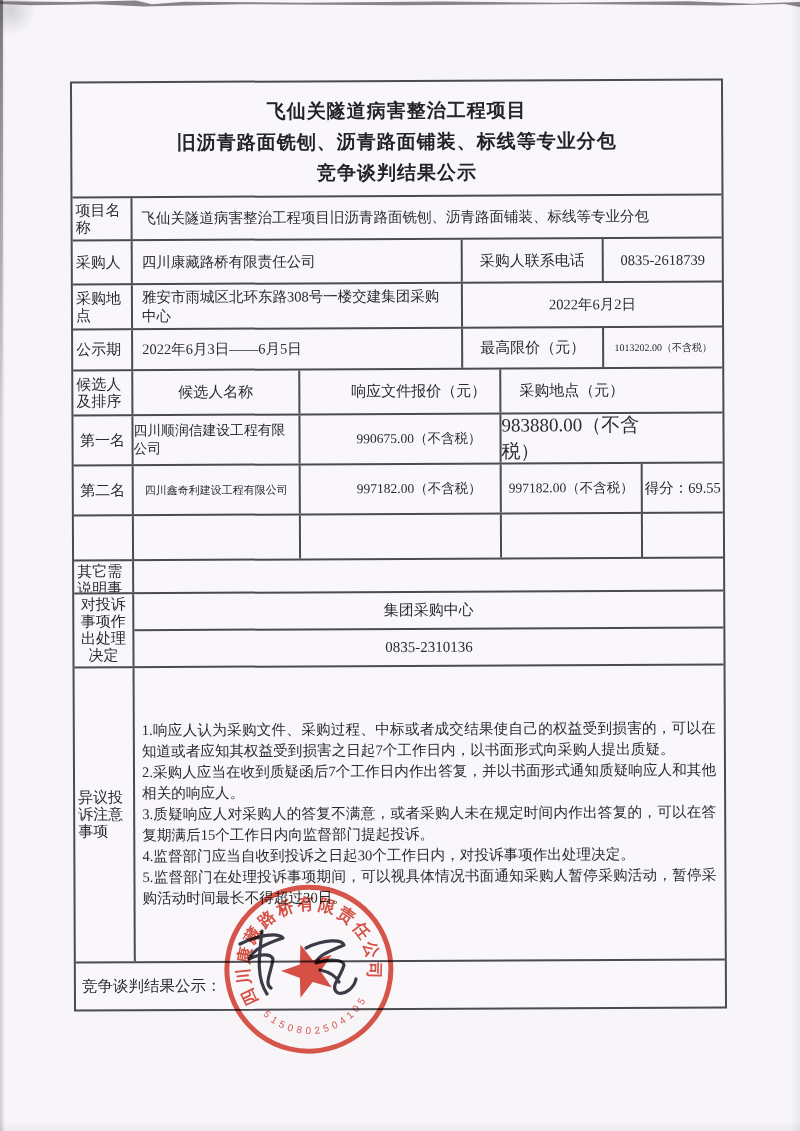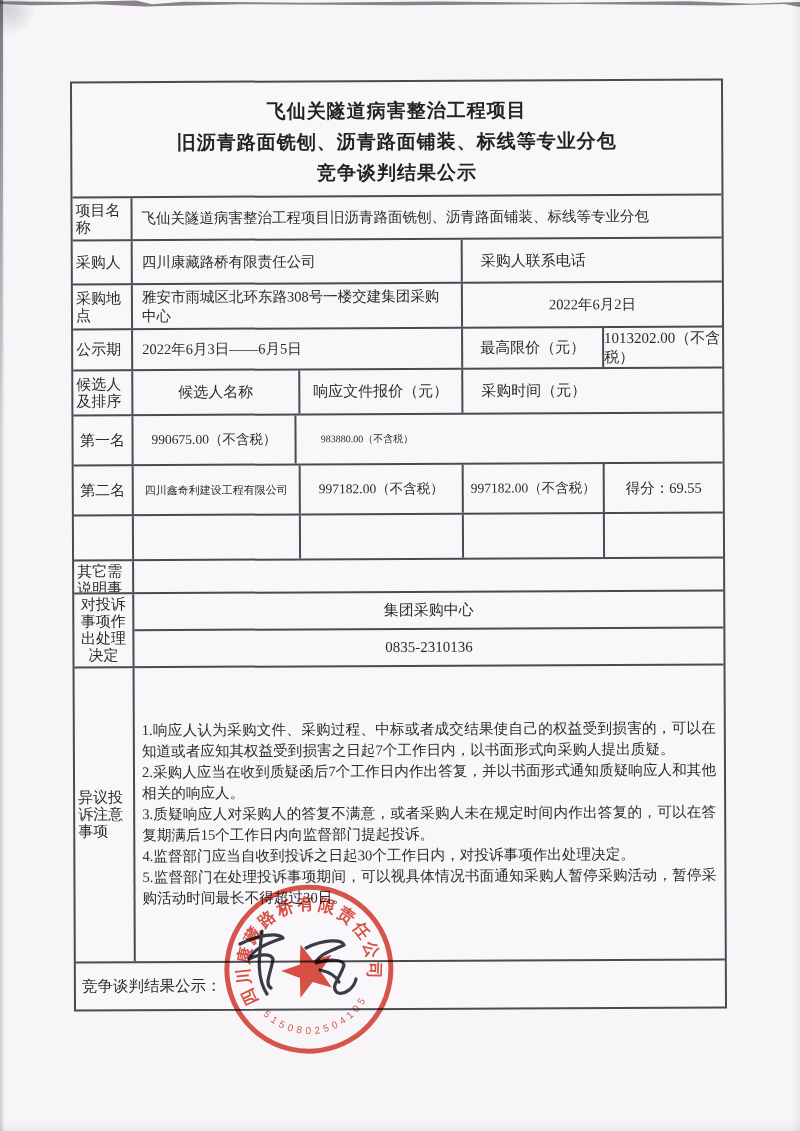--- a/index.html
+++ b/index.html
@@ -50,21 +50,21 @@
   }
 
   .h43{height:43px;} .h44{height:44px;} .h45{height:45px;} .h41{height:41px;}
   .h50{height:50px;} .h33{height:33px;} .h74{height:74px;} .h295{height:295px;}
   .h46{height:46px;}
 
   .val{font-size:14.5px;padding:2px 9px;}
   .num{font-size:14.5px;}
 
   .c-name{width:167px;flex:none;}
-  .c-p1{width:163px;flex:none;}
+  .c-p1{width:163px;flex:none;margin-left:38px;}
   .c-p2{width:141px;flex:none;}
   .c-wide{width:330px;flex:none;}
   .hdr{font-size:15px;}
 
   .sup-col{flex:1;display:flex;flex-direction:column;}
   .sup-sub{flex:1;display:flex;align-items:center;justify-content:center;font-size:15px;}
   .sup-sub:first-child{border-bottom:2px solid #4b4b50;}
   .sup-lab{align-items:center;text-align:center;justify-content:center;}
 
   .objection-text{
@@ -103,46 +103,48 @@
 
   <div class="row h43">
     <div class="cell lab">项目名称</div>
     <div class="cell flex1 left val">飞仙关隧道病害整治工程项目旧沥青路面铣刨、沥青路面铺装、标线等专业分包</div>
   </div>
 
   <div class="row h44">
     <div class="cell lab">采购人</div>
     <div class="cell c-wide left val">四川康藏路桥有限责任公司</div>
     <div class="cell c-p2 center hdr">采购人联系电话</div>
+    <div class="cell flex1 center num">0835-2618739</div>
   </div>
 
   <div class="row h45">
     <div class="cell lab">采购地点</div>
     <div class="cell c-wide left val">雅安市雨城区北环东路308号一楼交建集团采购中心</div>
     <div class="cell flex1 center num">2022年6月2日</div>
   </div>
 
   <div class="row h41">
     <div class="cell lab">公示期</div>
     <div class="cell c-wide left val">2022年6月3日——6月5日</div>
     <div class="cell c-p2 center hdr">最高限价（元）</div>
-    <div class="cell flex1 center num" style="font-size:15px;">1013202.00（不含税）</div>
+    <div class="cell flex1 center num" style="font-size:10px;">1013202.00（不含税）</div>
   </div>
 
   <div class="row h45">
     <div class="cell lab">候选人及排序</div>
     <div class="cell c-name center hdr">候选人名称</div>
     <div class="cell c-p1 center hdr">响应文件报价（元）</div>
-    <div class="cell c-p2 center hdr">采购时间（元）</div>
+    <div class="cell c-p2 center hdr">采购地点（元）</div>
   </div>
 
   <div class="row h50">
     <div class="cell lab center">第一名</div>
+    <div class="cell c-name center" style="font-size:13.8px;">四川顺润信建设工程有限公司</div>
     <div class="cell c-p1 center" style="font-size:13.5px;">990675.00（不含税）</div>
-    <div class="cell c-p2 center" style="font-size:10px;">983880.00（不含税）</div>
+    <div class="cell c-p2 center" style="font-size:19px;">983880.00（不含税）</div>
   </div>
 
   <div class="row h50">
     <div class="cell lab center">第二名</div>
     <div class="cell c-name center" style="font-size:11px;">四川鑫奇利建设工程有限公司</div>
     <div class="cell c-p1 center" style="font-size:13.5px;">997182.00（不含税）</div>
     <div class="cell c-p2 center" style="font-size:13.5px;">997182.00（不含税）</div>
     <div class="cell flex1 center num">得分：69.55</div>
   </div>
 

